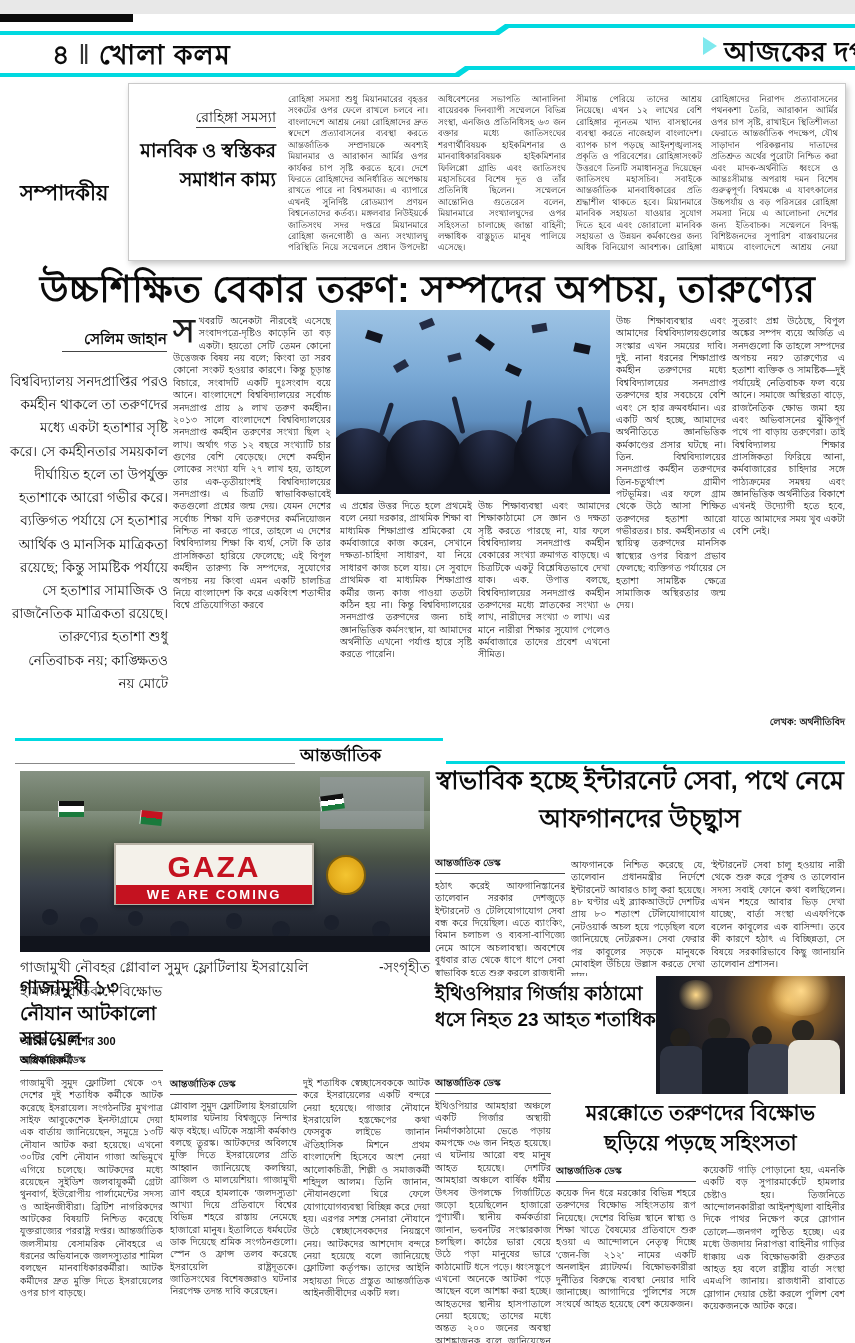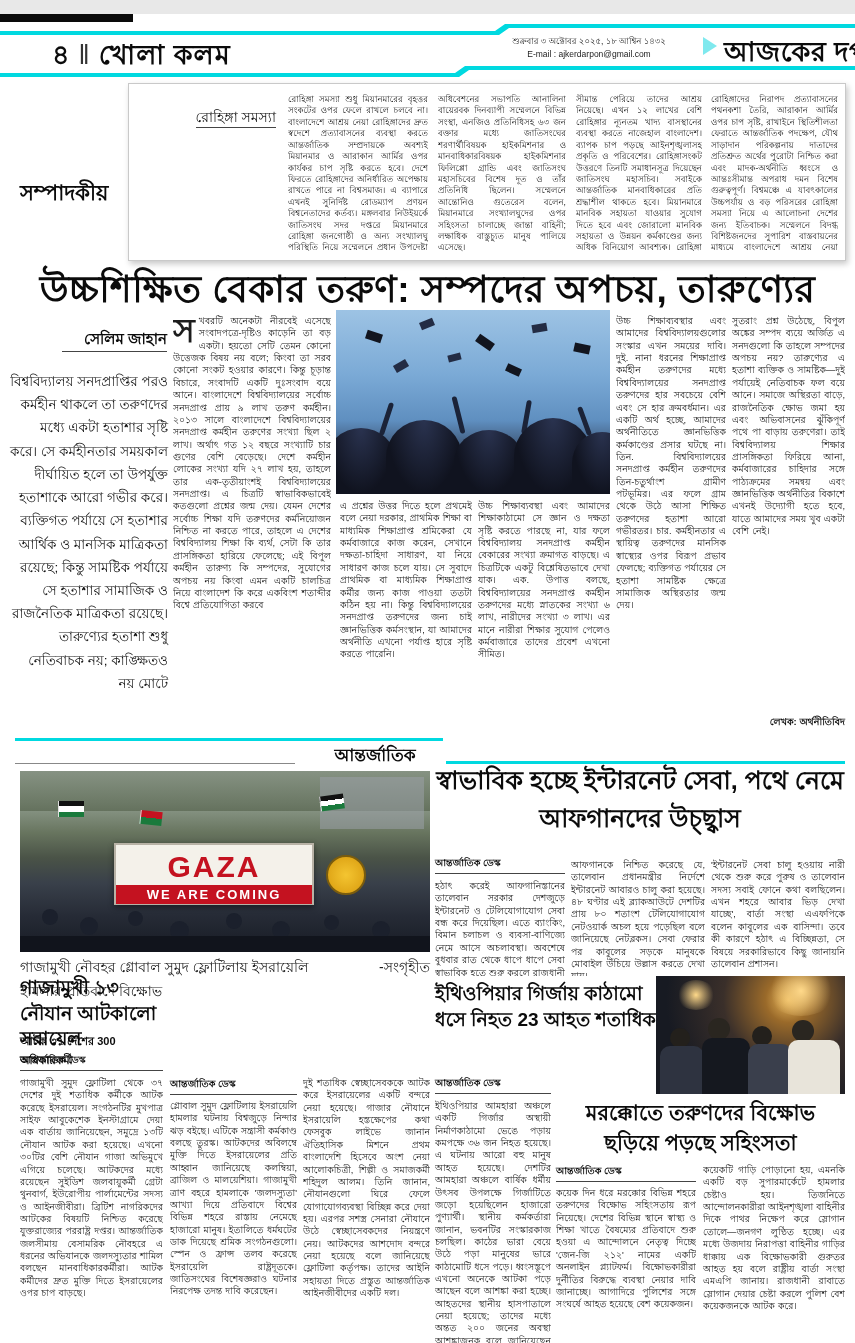--- a/index.html
+++ b/index.html
@@ -71,40 +71,37 @@
 
   <div class="abs blackbar" style="left:0;top:0;width:133px;height:8px;"></div>
 
   <div class="abs" style="left:0;top:9px;width:855px;height:14px;background:#00d9e0;
               clip-path:polygon(0 8px,495px 8px,505px 1px,855px 1px,855px 5px,509px 5px,499px 12px,0 12px);"></div>
 
   <div class="abs folio" style="left:52px;top:20px;">
     <span>৪</span><span class="sep">‖</span><span>খোলা কলম</span>
   </div>
 
-  <div class="abs dateblock" style="left:480px;top:21px;width:218px;">
-    <div>শুক্রবার ৩ অক্টোবর ২০২৫, ১৮ আশ্বিন ১৪৩২</div>
-    <div>E-mail : ajkerdarpon@gmail.com</div>
-  </div>
 
   <div class="abs tri" style="left:703px;top:23px;"></div>
 
   <div class="abs logo" style="left:724px;top:17px;">
     <span>আজকের দর্পণ</span>
   </div>
 
   <div class="abs" style="left:0;top:50px;width:855px;height:14px;background:#00d9e0;
               clip-path:polygon(0 9px,455px 9px,465px 2px,855px 2px,855px 6px,469px 6px,459px 13px,0 13px);"></div>
 
   <div class="abs ed-label" style="left:20px;top:163px;width:105px;text-align:left;">সম্পাদকীয়</div>
 
   <div class="abs ed-box" style="left:128px;top:69px;width:718px;height:178px;"></div>
 
   <div class="abs ed-kicker" style="left:140px;top:92px;width:136px;">রোহিঙ্গা সমস্যা</div>
   <div class="hairline" style="left:196px;top:113px;width:80px;"></div>
+  <div class="abs ed-head" style="left:140px;top:122px;width:136px;">মানবিক ও স্বস্তিকর সমাধান কাম্য</div>
 
   <div class="col" style="left:288px;top:80px;width:140px;height:158px;font-size:8.6px;">রোহিঙ্গা সমস্যা শুধু মিয়ানমারের বৃহত্তর সংকটের ওপর ফেলে রাখলে চলবে না। বাংলাদেশে আশ্রয় নেয়া রোহিঙ্গাদের দ্রুত স্বদেশে প্রত্যাবাসনের ব্যবস্থা করতে আন্তর্জাতিক সম্প্রদায়কে অবশ্যই মিয়ানমার ও আরাকান আর্মির ওপর কার্যকর চাপ সৃষ্টি করতে হবে। দেশে ফিরতে রোহিঙ্গাদের অনির্ধারিত অপেক্ষায় রাখতে পারে না বিশ্বসমাজ। এ ব্যাপারে এখনই সুনির্দিষ্ট রোডম্যাপ প্রণয়ন বিশ্বনেতাদের কর্তব্য। মঙ্গলবার নিউইয়র্কে জাতিসংঘ সদর দপ্তরে মিয়ানমারে রোহিঙ্গা জনগোষ্ঠী ও অন্য সংখ্যালঘু পরিস্থিতি নিয়ে সম্মেলনে প্রধান উপদেষ্টা ড. মুহাম্মদ ইউনূস এসব বলেন। জাতিসংঘ সাধারণ পরিষদের ৮০তম</div>
   <div class="col" style="left:438px;top:80px;width:128px;height:158px;font-size:8.6px;">অধিবেশনের সভাপতি আনালিনা বায়েরবক দিনব্যাপী সম্মেলনে বিভিন্ন সংস্থা, এনজিও প্রতিনিধিসহ ৬৩ জন বক্তার মধ্যে জাতিসংঘের শরণার্থীবিষয়ক হাইকমিশনার ও মানবাধিকারবিষয়ক হাইকমিশনার ফিলিপ্পো গ্রান্ডি এবং জাতিসংঘ মহাসচিবের বিশেষ দূত ও তাঁর প্রতিনিধি ছিলেন। সম্মেলনে আন্তোনিও গুতেরেস বলেন, মিয়ানমারে সংখ্যালঘুদের ওপর সহিংসতা চালাচ্ছে জান্তা বাহিনী; লক্ষাধিক বাস্তুচ্যুত মানুষ পালিয়ে এসেছে।</div>
   <div class="col" style="left:576px;top:80px;width:126px;height:158px;font-size:8.6px;">সীমান্ত পেরিয়ে তাদের আশ্রয় নিয়েছে। এখন ১২ লাখের বেশি রোহিঙ্গার ন্যূনতম খাদ্য বাসস্থানের ব্যবস্থা করতে নাজেহাল বাংলাদেশ। ব্যাপক চাপ পড়ছে আইনশৃঙ্খলাসহ প্রকৃতি ও পরিবেশের। রোহিঙ্গাসংকট উত্তরণে তিনটি সমাধানসূত্র দিয়েছেন জাতিসংঘ মহাসচিব। সবাইকে আন্তর্জাতিক মানবাধিকারের প্রতি শ্রদ্ধাশীল থাকতে হবে। মিয়ানমারে মানবিক সহায়তা যাওয়ার সুযোগ দিতে হবে এবং জোরালো মানবিক সহায়তা ও উন্নয়ন কর্মকাণ্ডের জন্য অধিক বিনিয়োগ আবশ্যক। রোহিঙ্গা সমস্যা সমাধানে এ সমাধানসূত্র বলা চলে সর্বোচ্চ সুচিন্তিত পরিকল্পনা। পাশাপাশি ড. ইউনূস পেশ করেছিলেন সাত দফা প্রস্তাব। তার মধ্যে</div>
   <div class="col" style="left:711px;top:80px;width:127px;height:158px;font-size:8.6px;">রোহিঙ্গাদের নিরাপদ প্রত্যাবাসনের পথনকশা তৈরি, আরাকান আর্মির ওপর চাপ সৃষ্টি, রাখাইনে স্থিতিশীলতা ফেরাতে আন্তর্জাতিক পদক্ষেপ, যৌথ সাড়াদান পরিকল্পনায় দাতাদের প্রতিশ্রুত অর্থের পুরোটা নিশ্চিত করা এবং মাদক-অর্থনীতি ধ্বংসে ও আন্তঃসীমান্ত অপরাধ দমন বিশেষ গুরুত্বপূর্ণ। বিশ্বমঞ্চে এ যাবৎকালের উচ্চপর্যায় ও বড় পরিসরের রোহিঙ্গা সমস্যা নিয়ে এ আলোচনা দেশের জন্য ইতিবাচক। সম্মেলনে বিদগ্ধ বিশিষ্টজনদের সুপারিশ বাস্তবায়নের মাধ্যমে বাংলাদেশে আশ্রয় নেয়া রোহিঙ্গারা দ্রুত স্বদেশে ফেরার নিরাপদ পথ ও পরিবেশ খুঁজে পাক। সেটাই মানবিক এবং বাংলাদেশের জন্য স্বস্তিদায়ক।</div>
 
   <div class="abs main-head" style="left:10px;top:253px;width:835px;">উচ্চশিক্ষিত বেকার তরুণ: সম্পদের অপচয়, তারুণ্যের হতাশা</div>
 
   <div class="abs byline" style="left:15px;top:313px;width:152px;">সেলিম জাহান</div>
   <div class="hairline" style="left:62px;top:337px;width:105px;"></div>
@@ -135,21 +132,21 @@
     <div class="gown" style="left:236px;width:60px;height:62px;"></div>
   </div>
 
   <div class="col" style="left:340px;top:486px;width:132px;height:237px;">এ প্রশ্নের উত্তর দিতে হলে প্রথমেই বলে নেয়া দরকার, প্রাথমিক শিক্ষা বা মাধ্যমিক শিক্ষাপ্রাপ্ত শ্রমিকেরা যে কর্মবাজারে কাজ করেন, সেখানে দক্ষতা-চাহিদা সাধারণ, যা নিয়ে সাধারণ কাজ চলে যায়। সে সুবাদে প্রাথমিক বা মাধ্যমিক শিক্ষাপ্রাপ্ত কর্মীর জন্য কাজ পাওয়া ততটা কঠিন হয় না। কিন্তু বিশ্ববিদ্যালয়ের সনদপ্রাপ্ত তরুণদের জন্য চাই জ্ঞানভিত্তিক কর্মসংস্থান, যা আমাদের অর্থনীতি এখনো পর্যাপ্ত হারে সৃষ্টি করতে পারেনি।</div>
   <div class="col" style="left:478px;top:486px;width:132px;height:237px;">উচ্চ শিক্ষাব্যবস্থা এবং আমাদের শিক্ষাকাঠামো সে জ্ঞান ও দক্ষতা সৃষ্টি করতে পারছে না, যার ফলে বিশ্ববিদ্যালয় সনদপ্রাপ্ত কর্মহীন বেকারের সংখ্যা ক্রমাগত বাড়ছে। এ চিত্রটিকে একটু বিশ্লেষিতভাবে দেখা যাক। এক. উপাত্ত বলছে, বিশ্ববিদ্যালয়ের সনদপ্রাপ্ত কর্মহীন তরুণদের মধ্যে স্নাতকের সংখ্যা ৬ লাখ, নারীদের সংখ্যা ৩ লাখ। এর মানে নারীরা শিক্ষার সুযোগ পেলেও কর্মবাজারে তাদের প্রবেশ এখনো সীমিত।</div>
   <div class="col" style="left:616px;top:301px;width:110px;height:422px;">উচ্চ শিক্ষাব্যবস্থার এবং আমাদের বিশ্ববিদ্যালয়গুলোর সংস্কার এখন সময়ের দাবি। দুই. নানা ধরনের শিক্ষাপ্রাপ্ত কর্মহীন তরুণদের মধ্যে বিশ্ববিদ্যালয়ের সনদপ্রাপ্ত তরুণদের হার সবচেয়ে বেশি এবং সে হার ক্রমবর্ধমান। এর একটি অর্থ হচ্ছে, আমাদের অর্থনীতিতে জ্ঞানভিত্তিক কর্মকাণ্ডের প্রসার ঘটছে না। তিন. বিশ্ববিদ্যালয়ের সনদপ্রাপ্ত কর্মহীন তরুণদের তিন-চতুর্থাংশ গ্রামীণ পটভূমির। এর ফলে গ্রাম থেকে উঠে আসা শিক্ষিত তরুণদের হতাশা আরো গভীরতর। চার. কর্মহীনতার এ স্থায়িত্ব তরুণদের মানসিক স্বাস্থ্যের ওপর বিরূপ প্রভাব ফেলছে; ব্যক্তিগত পর্যায়ের সে হতাশা সামষ্টিক ক্ষেত্রে সামাজিক অস্থিরতার জন্ম দেয়।</div>
   <div class="col" style="left:732px;top:301px;width:113px;height:398px;">সুতরাং প্রশ্ন উঠেছে, বিপুল অঙ্কের সম্পদ ব্যয়ে অর্জিত এ সনদগুলো কি তাহলে সম্পদের অপচয় নয়? তারুণ্যের এ হতাশা ব্যক্তিক ও সামষ্টিক—দুই পর্যায়েই নেতিবাচক ফল বয়ে আনে। সমাজে অস্থিরতা বাড়ে, রাজনৈতিক ক্ষোভ জমা হয় এবং অভিবাসনের ঝুঁকিপূর্ণ পথে পা বাড়ায় তরুণেরা। তাই বিশ্ববিদ্যালয় শিক্ষার প্রাসঙ্গিকতা ফিরিয়ে আনা, কর্মবাজারের চাহিদার সঙ্গে পাঠ্যক্রমের সমন্বয় এবং জ্ঞানভিত্তিক অর্থনীতির বিকাশে এখনই উদ্যোগী হতে হবে, যাতে আমাদের সময় খুব একটা বেশি নেই।</div>
   <div class="abs credit" style="left:700px;top:701px;width:145px;">লেখক: অর্থনীতিবিদ</div>
 
   <div class="abs cy" style="left:15px;top:724px;width:428px;height:3px;"></div>
-  <div class="abs sec-label" style="left:300px;top:728px;width:150px;text-align:center;">আন্তর্জাতিক</div>
+  <div class="abs sec-label" style="left:300px;top:728px;width:150px;text-align:left;">আন্তর্জাতিক</div>
   <div class="hairline" style="left:15px;top:749px;width:280px;background:#888;"></div>
   <div class="abs cy" style="left:446px;top:747px;width:399px;height:3px;"></div>
 
   <div class="photo gaza-photo" style="left:20px;top:757px;width:410px;height:181px;">
     <div class="abs" style="left:0;top:0;width:410px;height:40px;background:linear-gradient(180deg,#7d8a78,#5d6a55);opacity:0.8;"></div>
     <div class="abs" style="left:300px;top:6px;width:104px;height:52px;background:#9aa0a8;opacity:0.55;"></div>
     <div class="flag" style="left:38px;top:30px;width:26px;height:16px;background:linear-gradient(180deg,#111 33%,#fff 33%,#fff 66%,#1a7a3c 66%);">
         <div class="pole"></div>
       </div>
     <div class="flag" style="left:300px;top:24px;width:24px;height:15px;background:linear-gradient(180deg,#111 33%,#fff 33%,#fff 66%,#1a7a3c 66%);transform:rotate(-8deg);">

